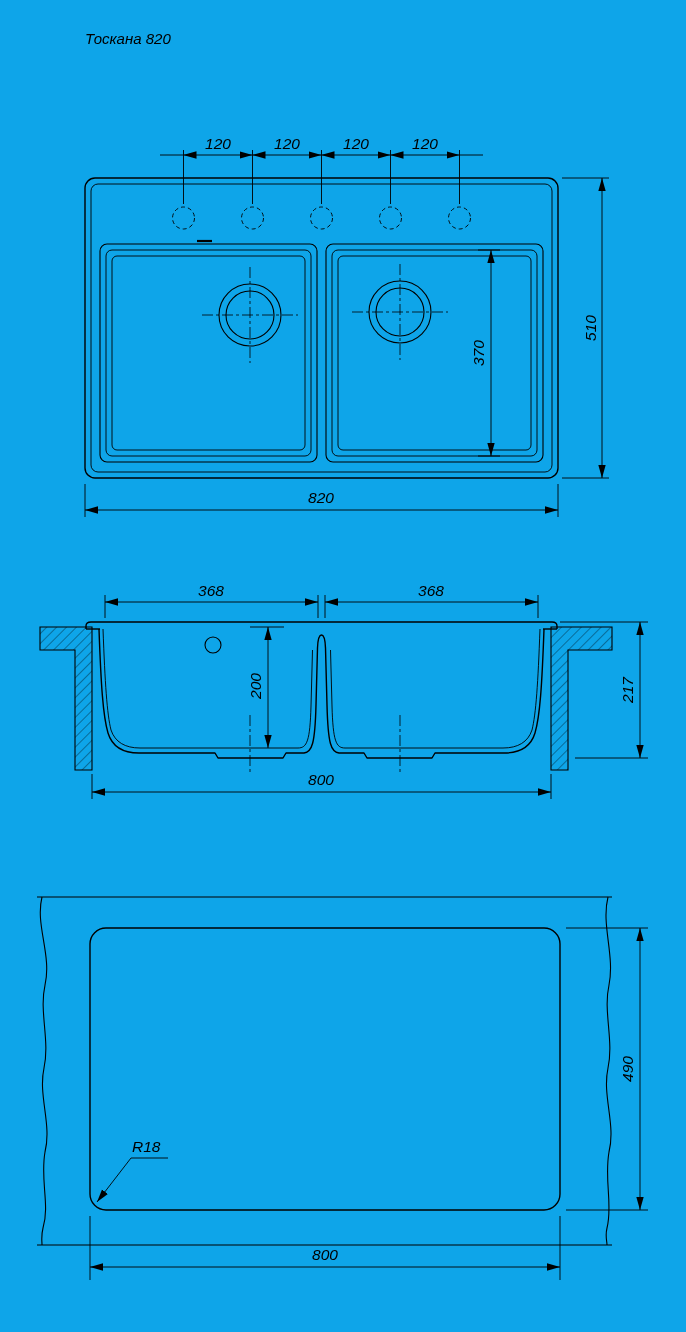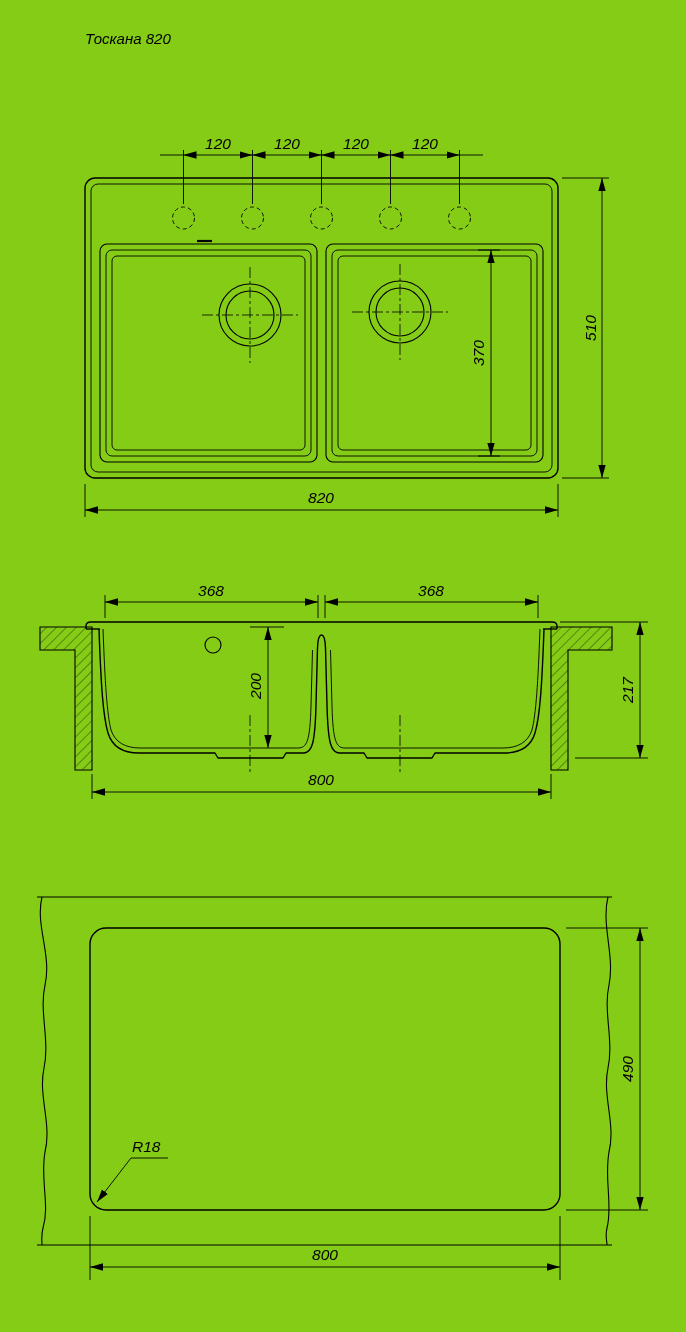--- a/index.html
+++ b/index.html
@@ -1,16 +1,16 @@
 <!DOCTYPE html>
 <html><head>
 <meta charset="utf-8">
 <style>
   html,body{margin:0;padding:0;background:#ffffff;}
-  .page{width:686px;height:1332px;position:relative;background:#84cc16;overflow:hidden;}
+  .page{width:686px;height:1332px;position:relative;background:#0ea5e9;overflow:hidden;}
   svg{display:block;}
   .main{stroke:#000;stroke-width:1.4;fill:none;stroke-linejoin:round;}
   .med{stroke:#000;stroke-width:1.1;fill:none;stroke-linejoin:round;}
   .thin{stroke:#000;stroke-width:0.9;fill:none;}
   .dash{stroke-dasharray:4 3;}
   .cl{stroke:#000;stroke-width:0.8;fill:none;stroke-dasharray:11 3 3 3;}
   .hatched{stroke:#000;stroke-width:1.1;}
   .dim{font-family:"Liberation Sans",sans-serif;font-style:italic;font-size:15.5px;fill:#000;text-anchor:middle;}
   .dim.start{text-anchor:start;}
   .title{font-family:"Liberation Sans",sans-serif;font-style:italic;font-size:15px;fill:#000;text-anchor:start;}

